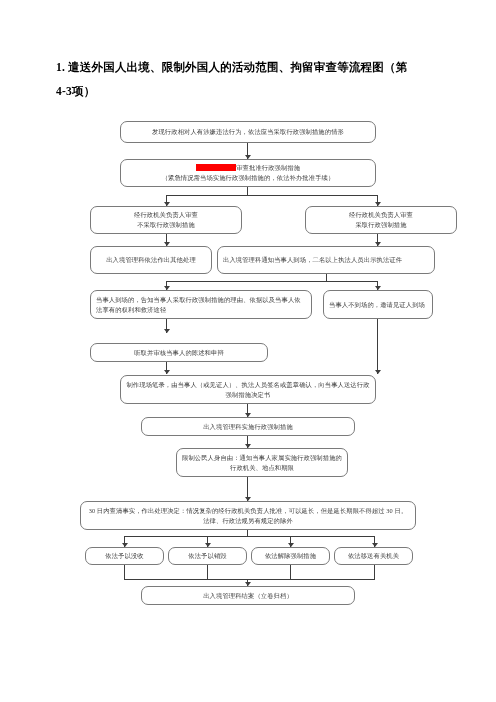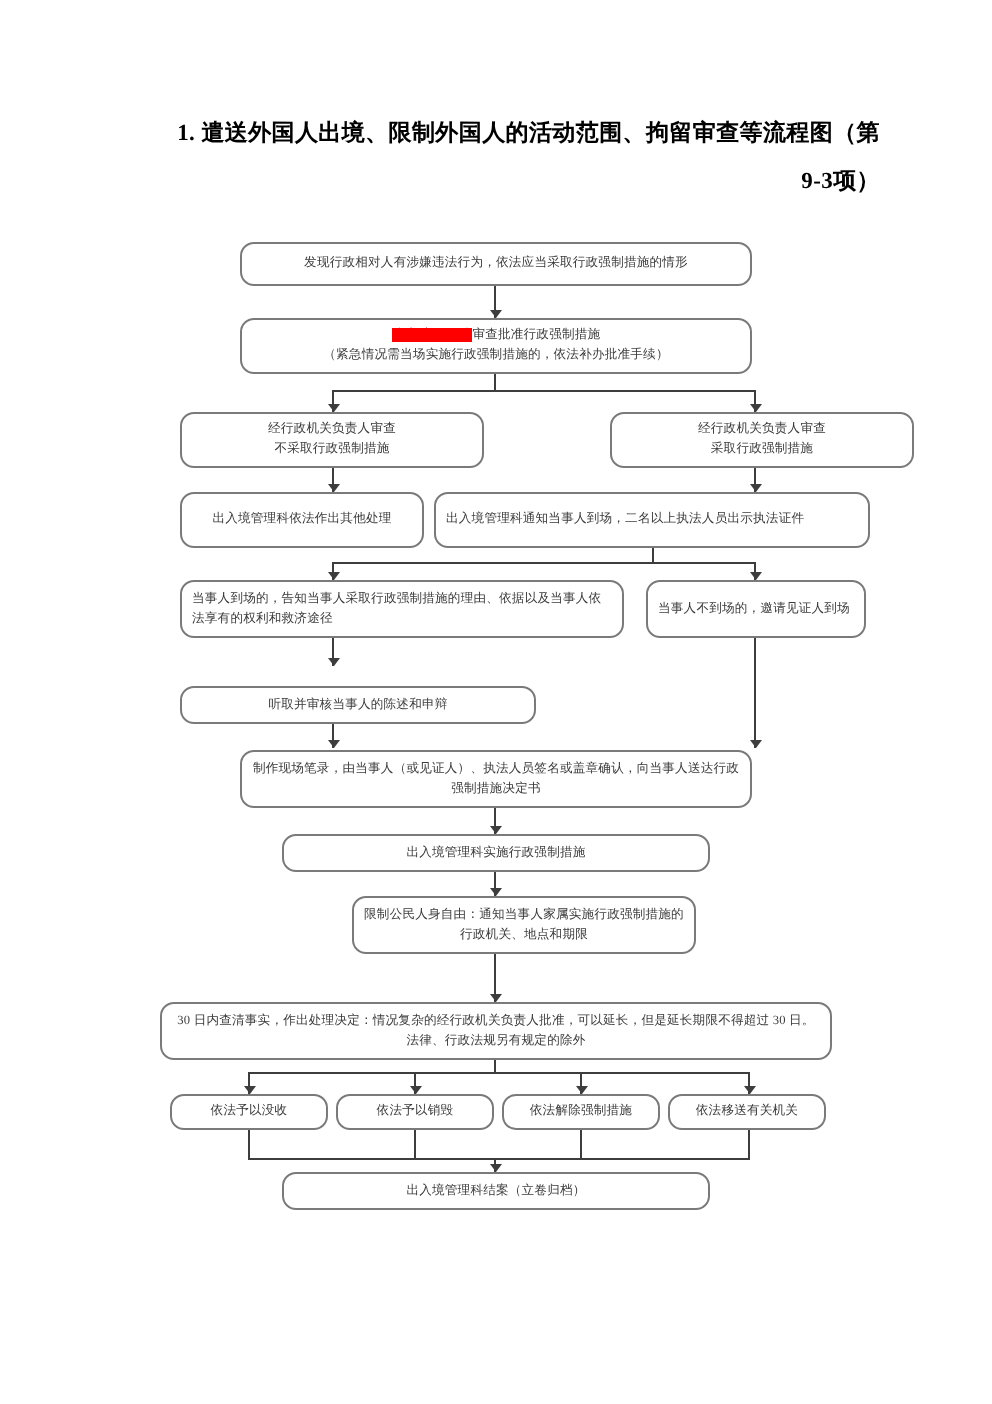--- a/index.html
+++ b/index.html
@@ -20,21 +20,21 @@
     width: 496px;
     height: 702px;
   }
 
   
   .title {
     position: absolute;
     left: 56px;
     top: 55px;
     width: 384px;
-    text-align: right;
+    text-align: left;
     font-size: 11.5px;
     font-weight: bold;
     line-height: 24px;
     letter-spacing: 0.2px;
   }
   .title .num {
     display: inline;
   }
 
   
@@ -88,21 +88,21 @@
   }
 </style>
 </head>
 <body>
 
 <div id="page">
 
   <div class="title">
     <span class="num">1.</span>
     <span>遣送外国人出境、限制外国人的活动范围、拘留审查等流程图（第</span>
-    <span class="line1">9-3项）</span>
+    <span class="line1">4-3项）</span>
   </div>
 
   <div class="box" style="left:120px; top:121px; width:256px; height:22px;">
     <span class="inner">发现行政相对人有涉嫌违法行为，依法应当采取行政强制措施的情形</span>
   </div>
   <div class="vline" style="left:247px; top:143px; height:16px;"></div>
   <div class="arrow" style="left:245px; top:155px;"></div>
 
   <div class="box" style="left:120px; top:159px; width:256px; height:28px;">
     <span class="inner">

